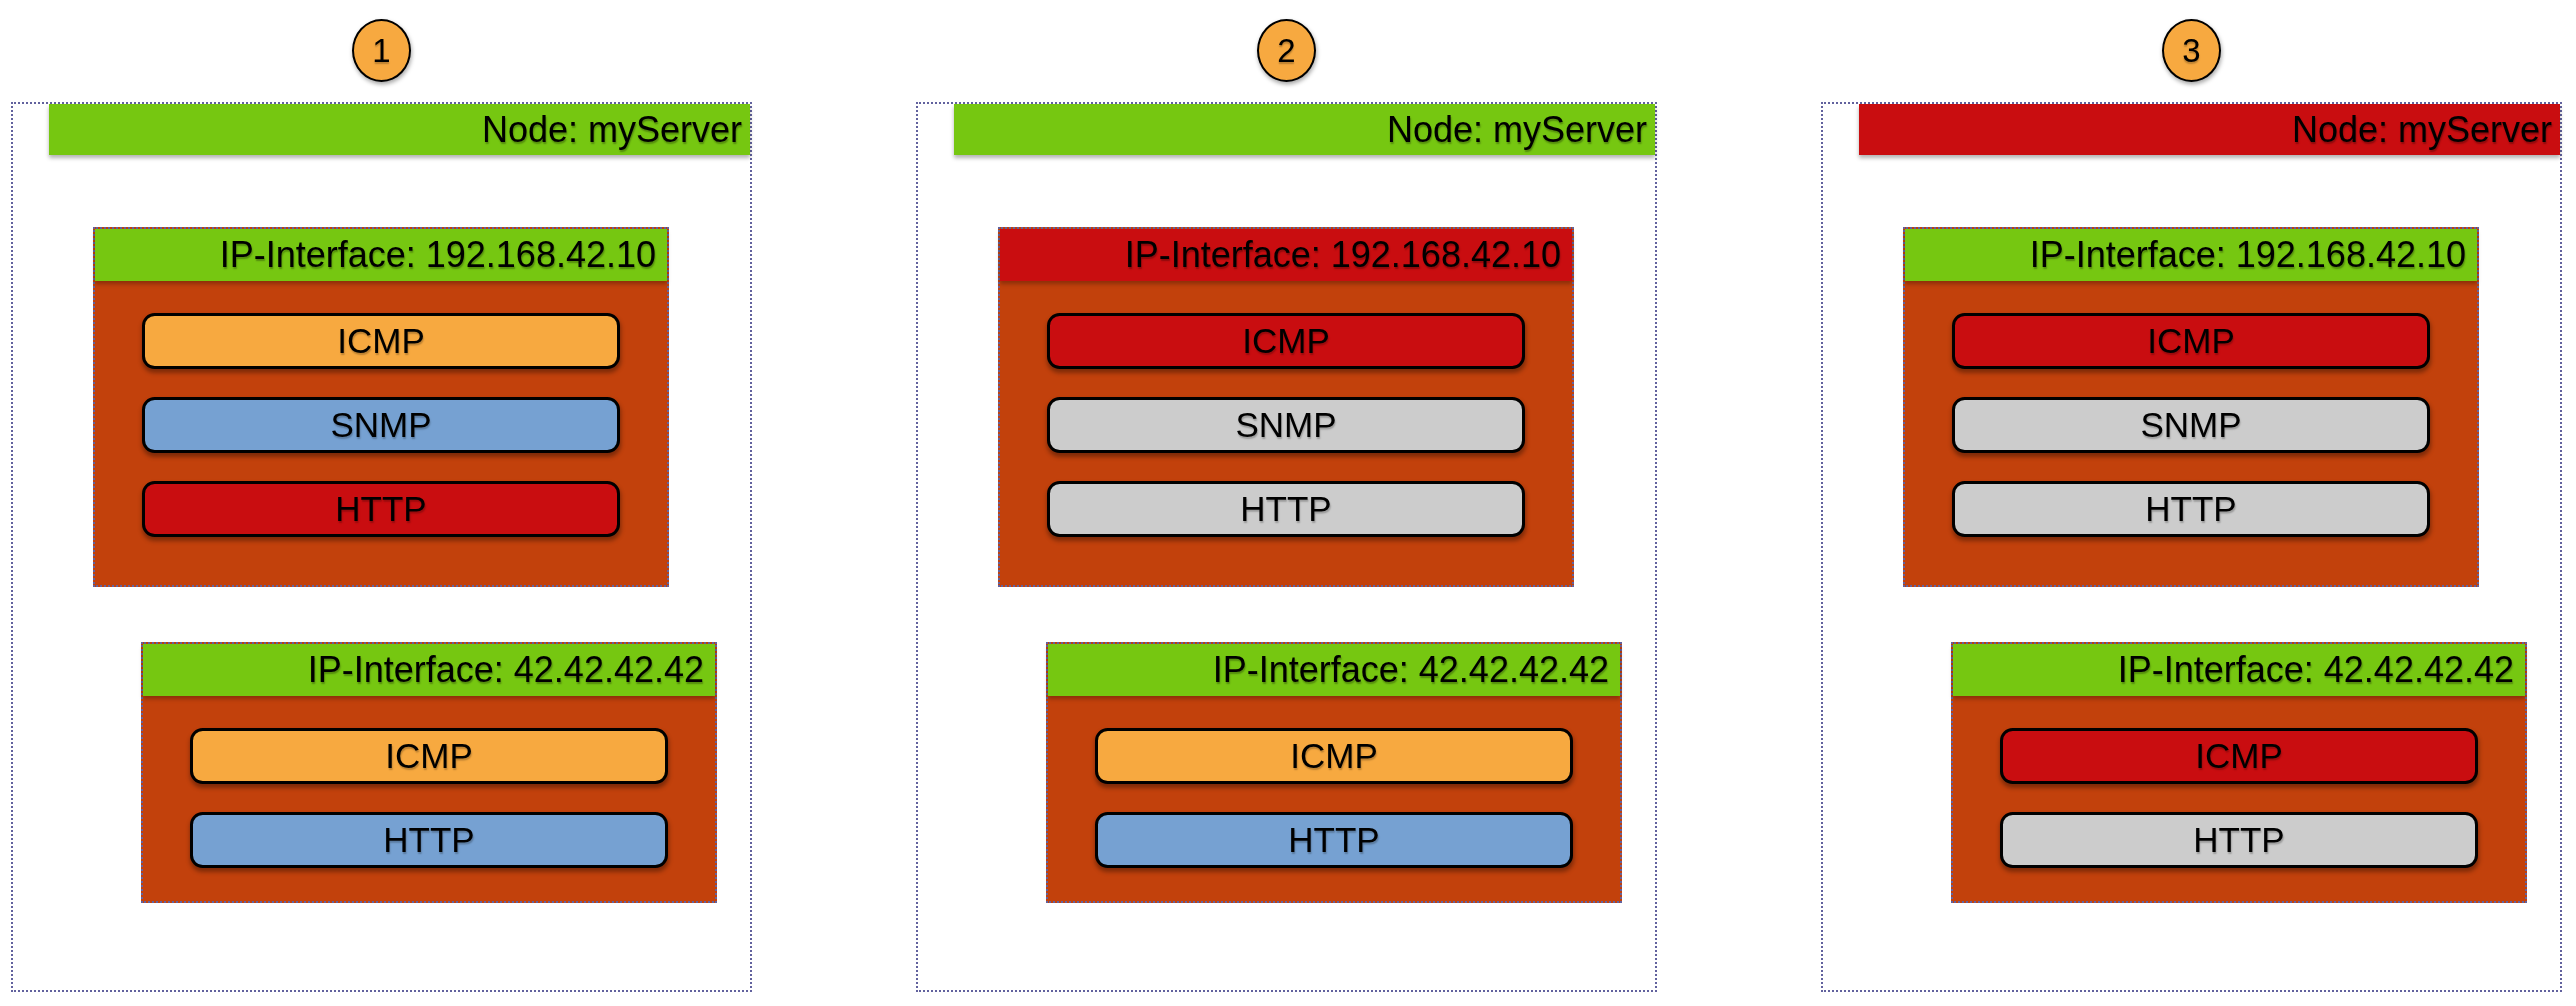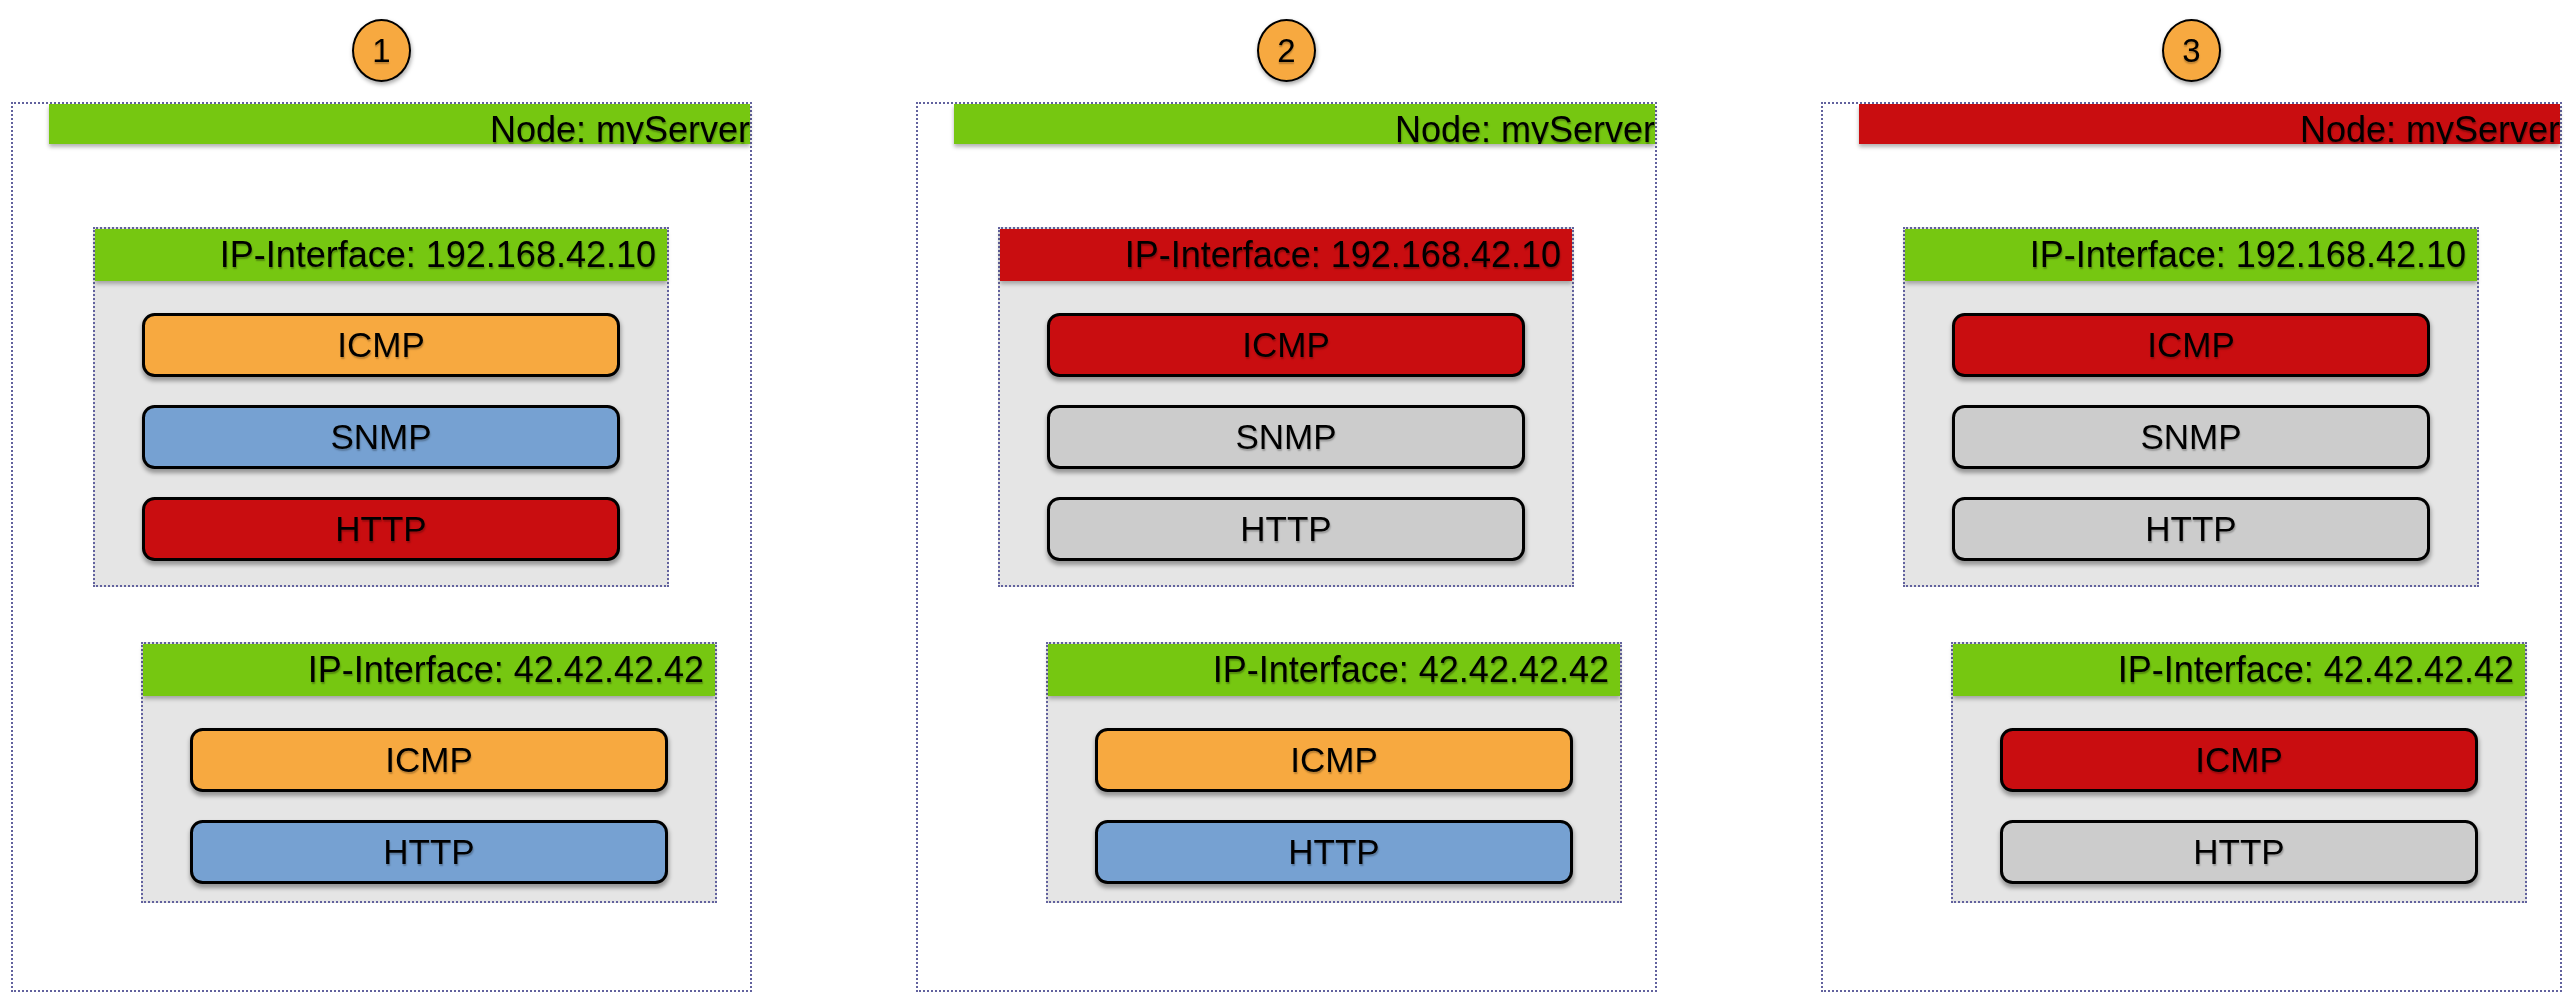--- a/index.html
+++ b/index.html
@@ -47,40 +47,41 @@
     position: absolute;
     top: 102px;
     left: 0;
     width: 741px;
     height: 890px;
     box-sizing: border-box;
     border: 2.4px dotted #62629E;
     background: #ffffff;
   }
   .node-header {
-    height: 40px;
+    height: 51px;
     line-height: 51px;
     text-align: right;
+    padding-right: 8px;
     font-size: 36px;
     white-space: nowrap;
     overflow: hidden;
     box-shadow: 0 3.2px 4px rgba(0,0,0,0.3);
     text-shadow: 0.8px 1.6px 1.6px rgba(0,0,0,0.3);
     position: relative;
     z-index: 1;
     margin-left: 36px;
   }
 
   .iface {
     position: absolute;
     left: 80px;
     width: 576px;
     box-sizing: border-box;
     border: 2.4px dotted #62629E;
-    background: #e5e5e5;
+    background: #c2410c;
   }
   .iface.first  { top: 123px; height: 360px; }
   .iface.second { top: 538px; height: 261px; margin-left: 48px; }
 
   .iface-header {
     height: 52px;
     line-height: 52px;
     text-align: right;
     padding-right: 11px;
     font-size: 36px;
@@ -94,21 +95,21 @@
 
   .iface-body {
     display: flex;
     flex-direction: column;
     align-items: center;
     padding-top: 32px;
     gap: 28px;
   }
   .service {
     width: 478px;
-    height: 64px;
+    height: 56px;
     box-sizing: border-box;
     border: 3.2px solid #000;
     border-radius: 12.7px;
     display: flex;
     align-items: center;
     justify-content: center;
     font-size: 35px;
     box-shadow: 0.8px 3.2px 4px rgba(0,0,0,0.35);
     text-shadow: 0.8px 1.6px 1.6px rgba(0,0,0,0.25);
   }

